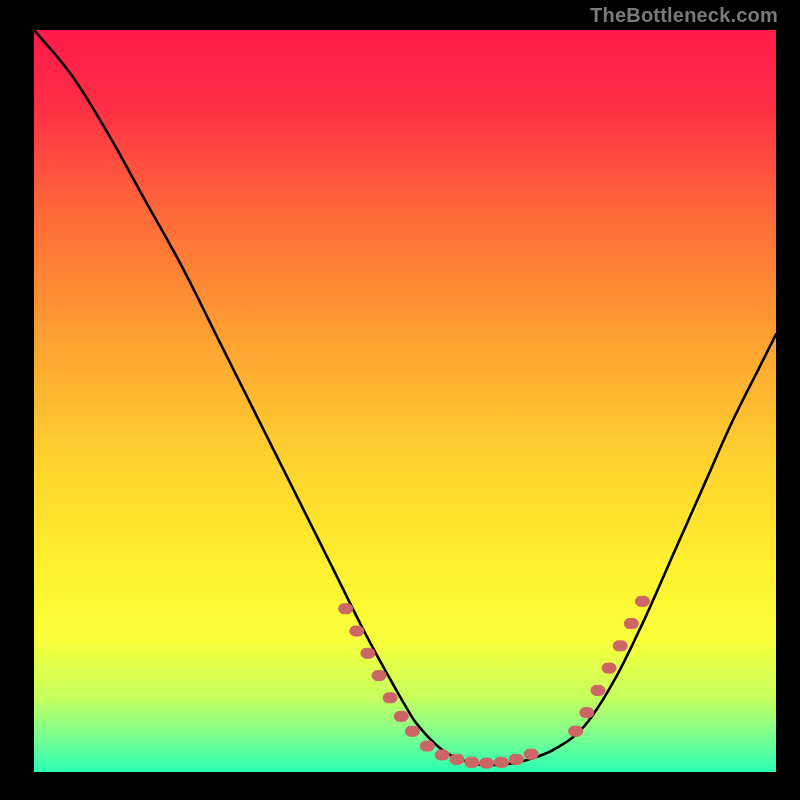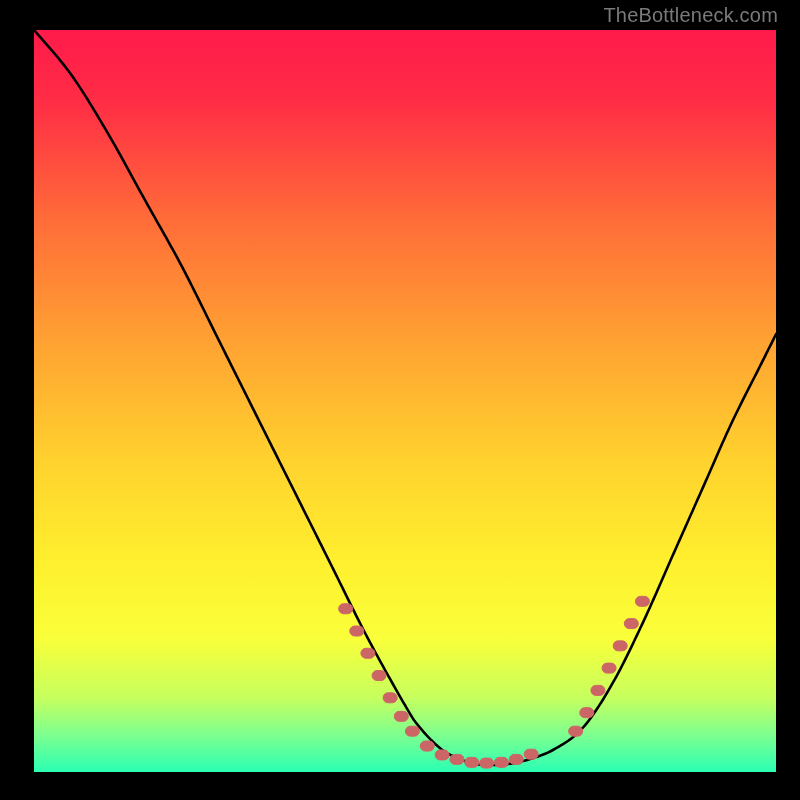--- a/index.html
+++ b/index.html
@@ -21,21 +21,21 @@
   }
   .plot-area {
     position: absolute;
     
     overflow: hidden;
   }
   .watermark {
     position: absolute;
     color: #7a7a7a;
     font-size: 20px;
-    font-weight: 400;
+    font-weight: 700;
     letter-spacing: 0.2px;
     white-space: nowrap;
   }
   svg {
     position: absolute;
     top: 0;
     left: 0;
   }
 </style>
 </head>

